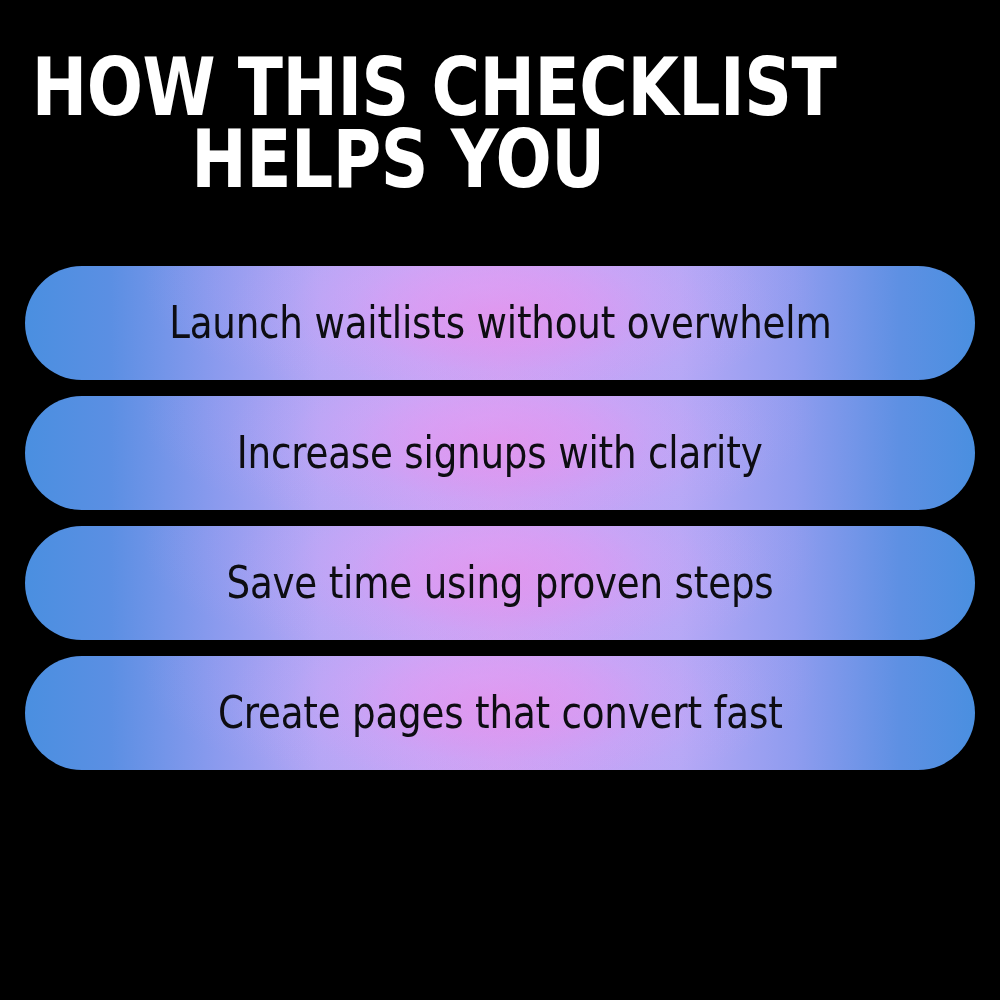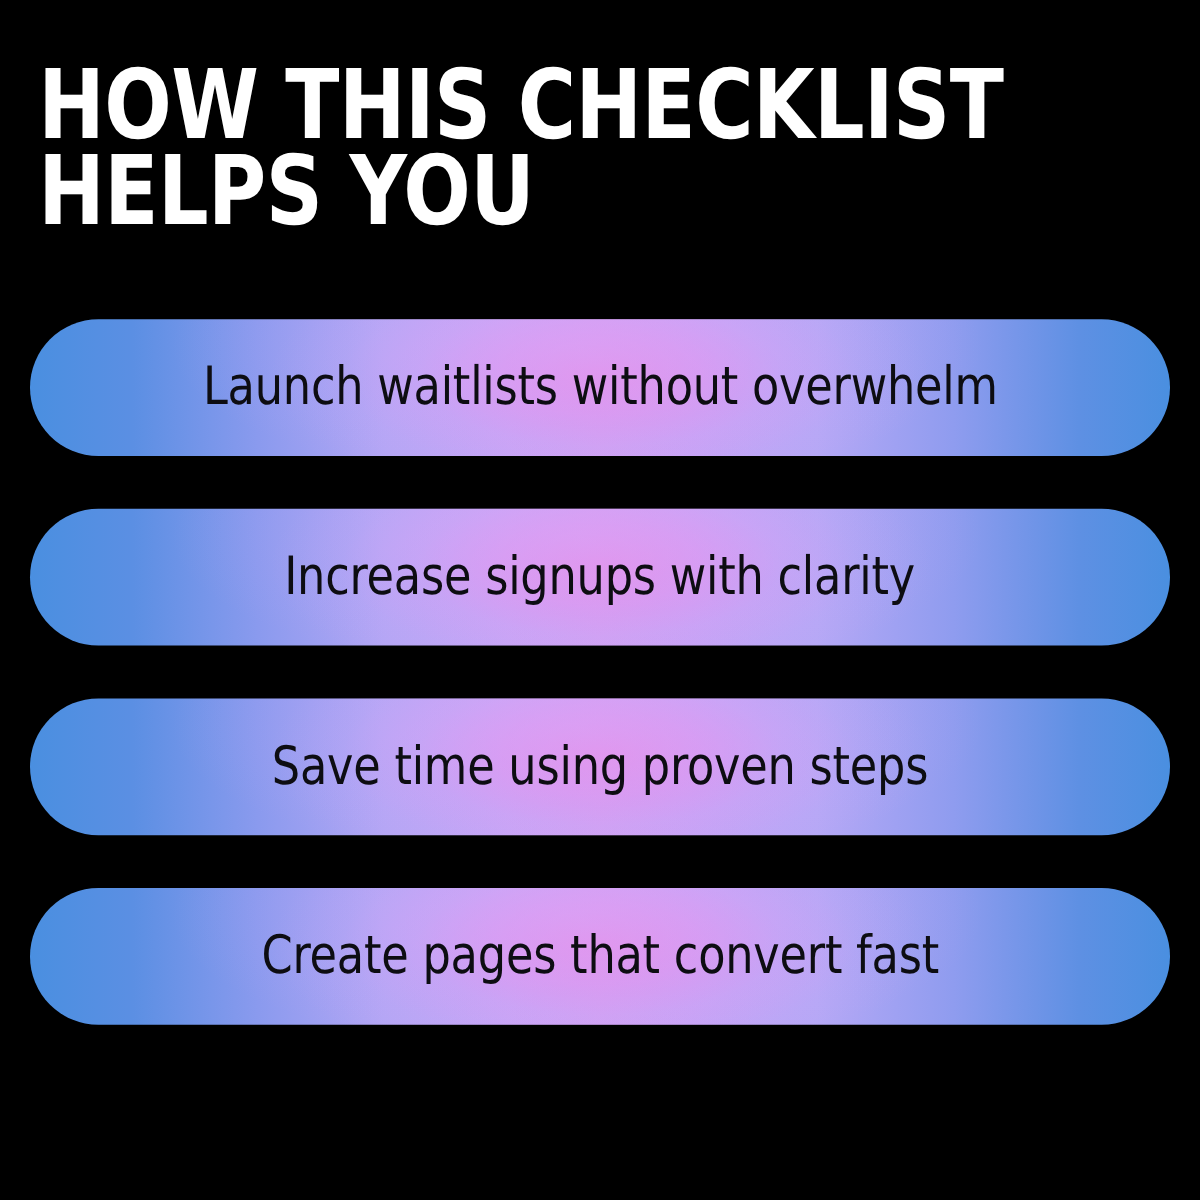--- a/index.html
+++ b/index.html
@@ -23,20 +23,21 @@
     background: #000000;
     box-sizing: border-box;
   }
 
   
   .title-block {
     position: absolute;
     left: 0;
     top: 52px;
     width: 796px;
+    text-align: center;
     user-select: none;
   }
   .title-line {
     display: block;
     color: #ffffff;
     font-family: "Liberation Sans Narrow", "DejaVu Sans Condensed", "Liberation Sans", sans-serif;
     font-weight: 700;
     font-size: 80px;
     line-height: 72px;
     letter-spacing: -0.5px;
@@ -50,21 +51,21 @@
     position: absolute;
     left: 25px;
     top: 266px;
     width: 950px;
   }
 
   .pill {
     position: relative;
     width: 950px;
     height: 114px;
-    margin-bottom: 44px;
+    margin-bottom: 16px;
     border-radius: 57px;
     overflow: hidden;
     display: flex;
     align-items: center;
     justify-content: center;
     
     background:
       linear-gradient(90deg,
         #4a8fe0 0%,
         #5b8fe3 9%,

